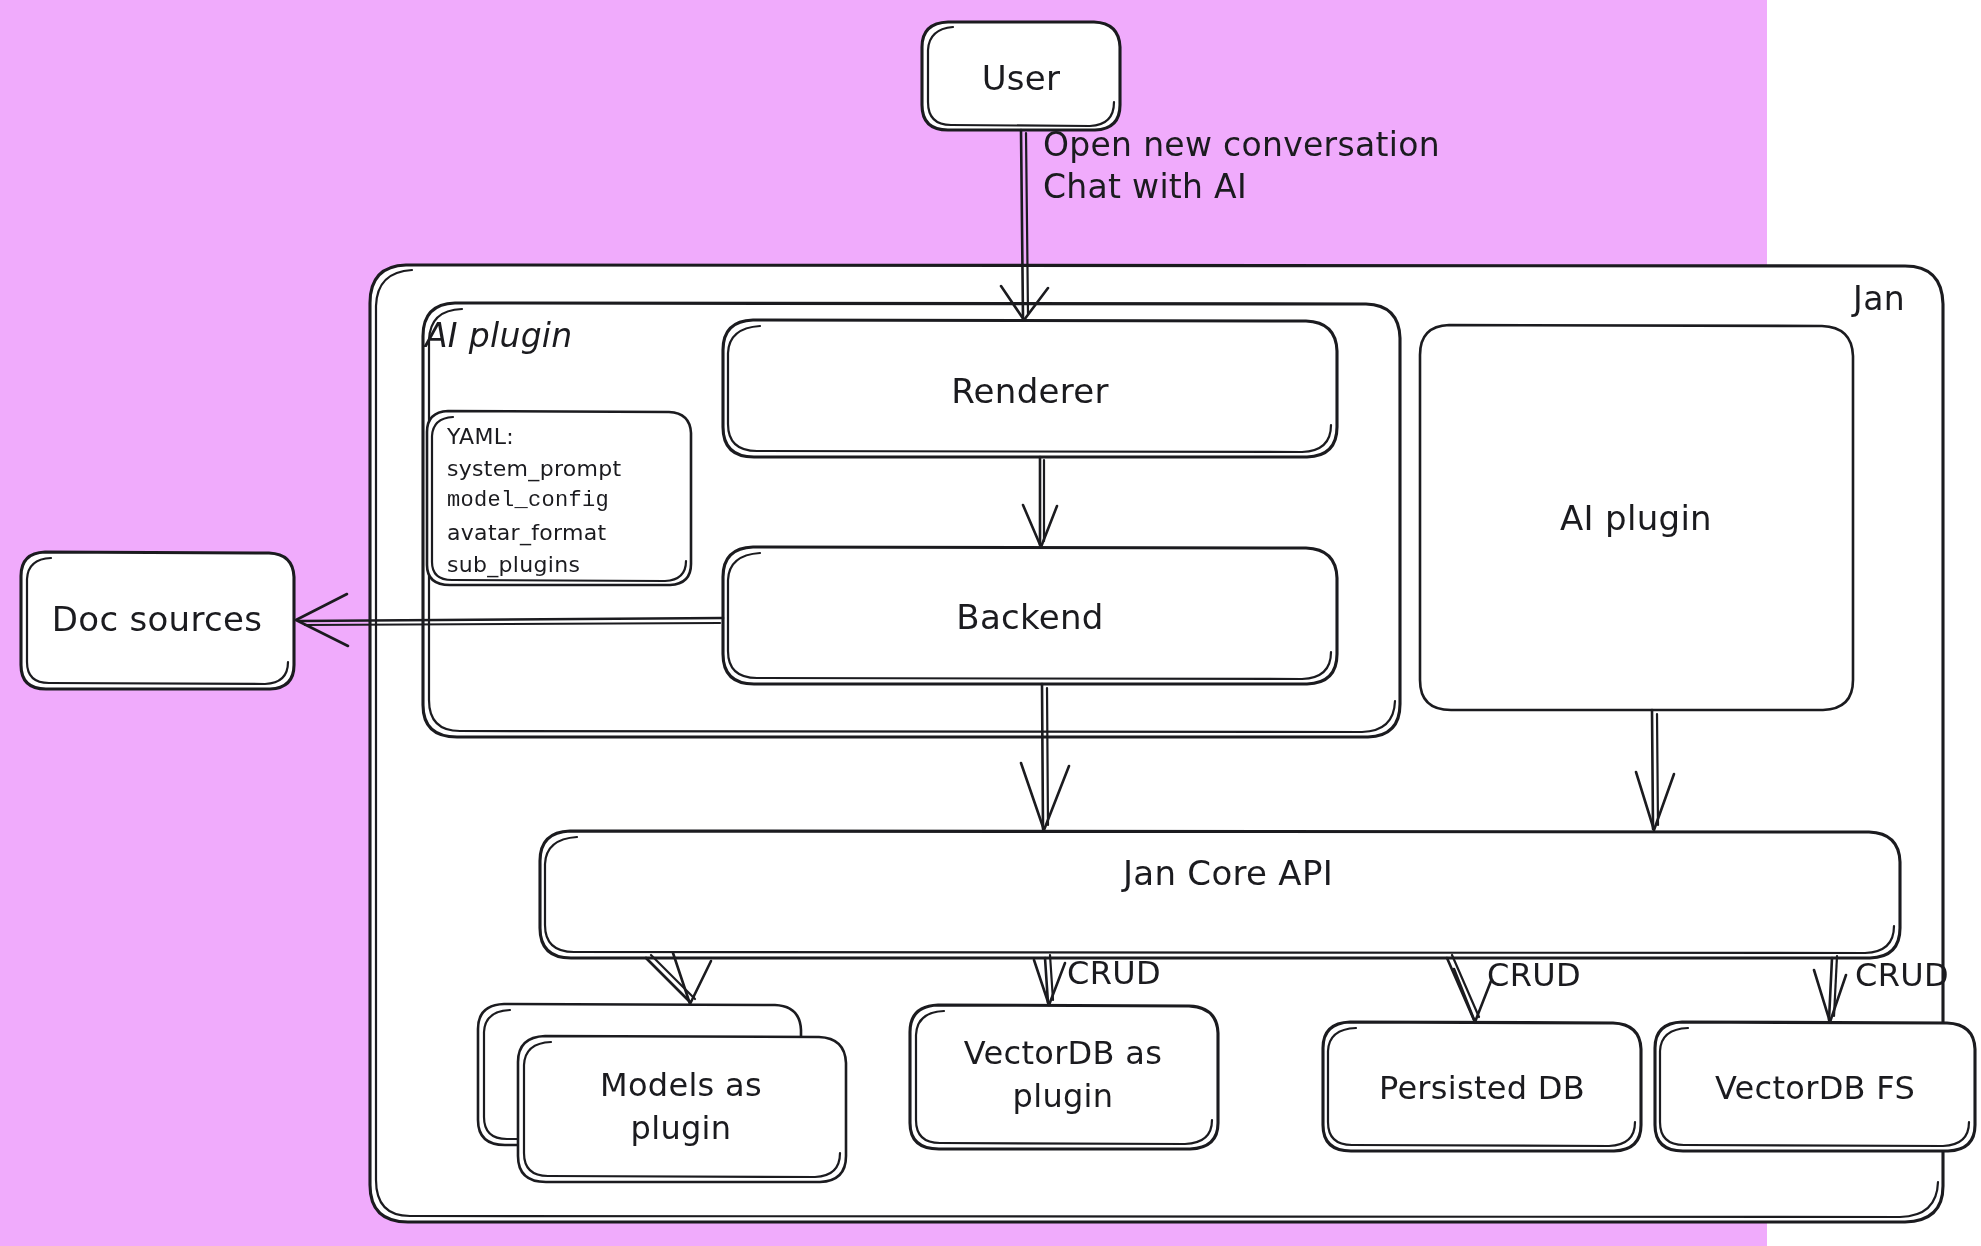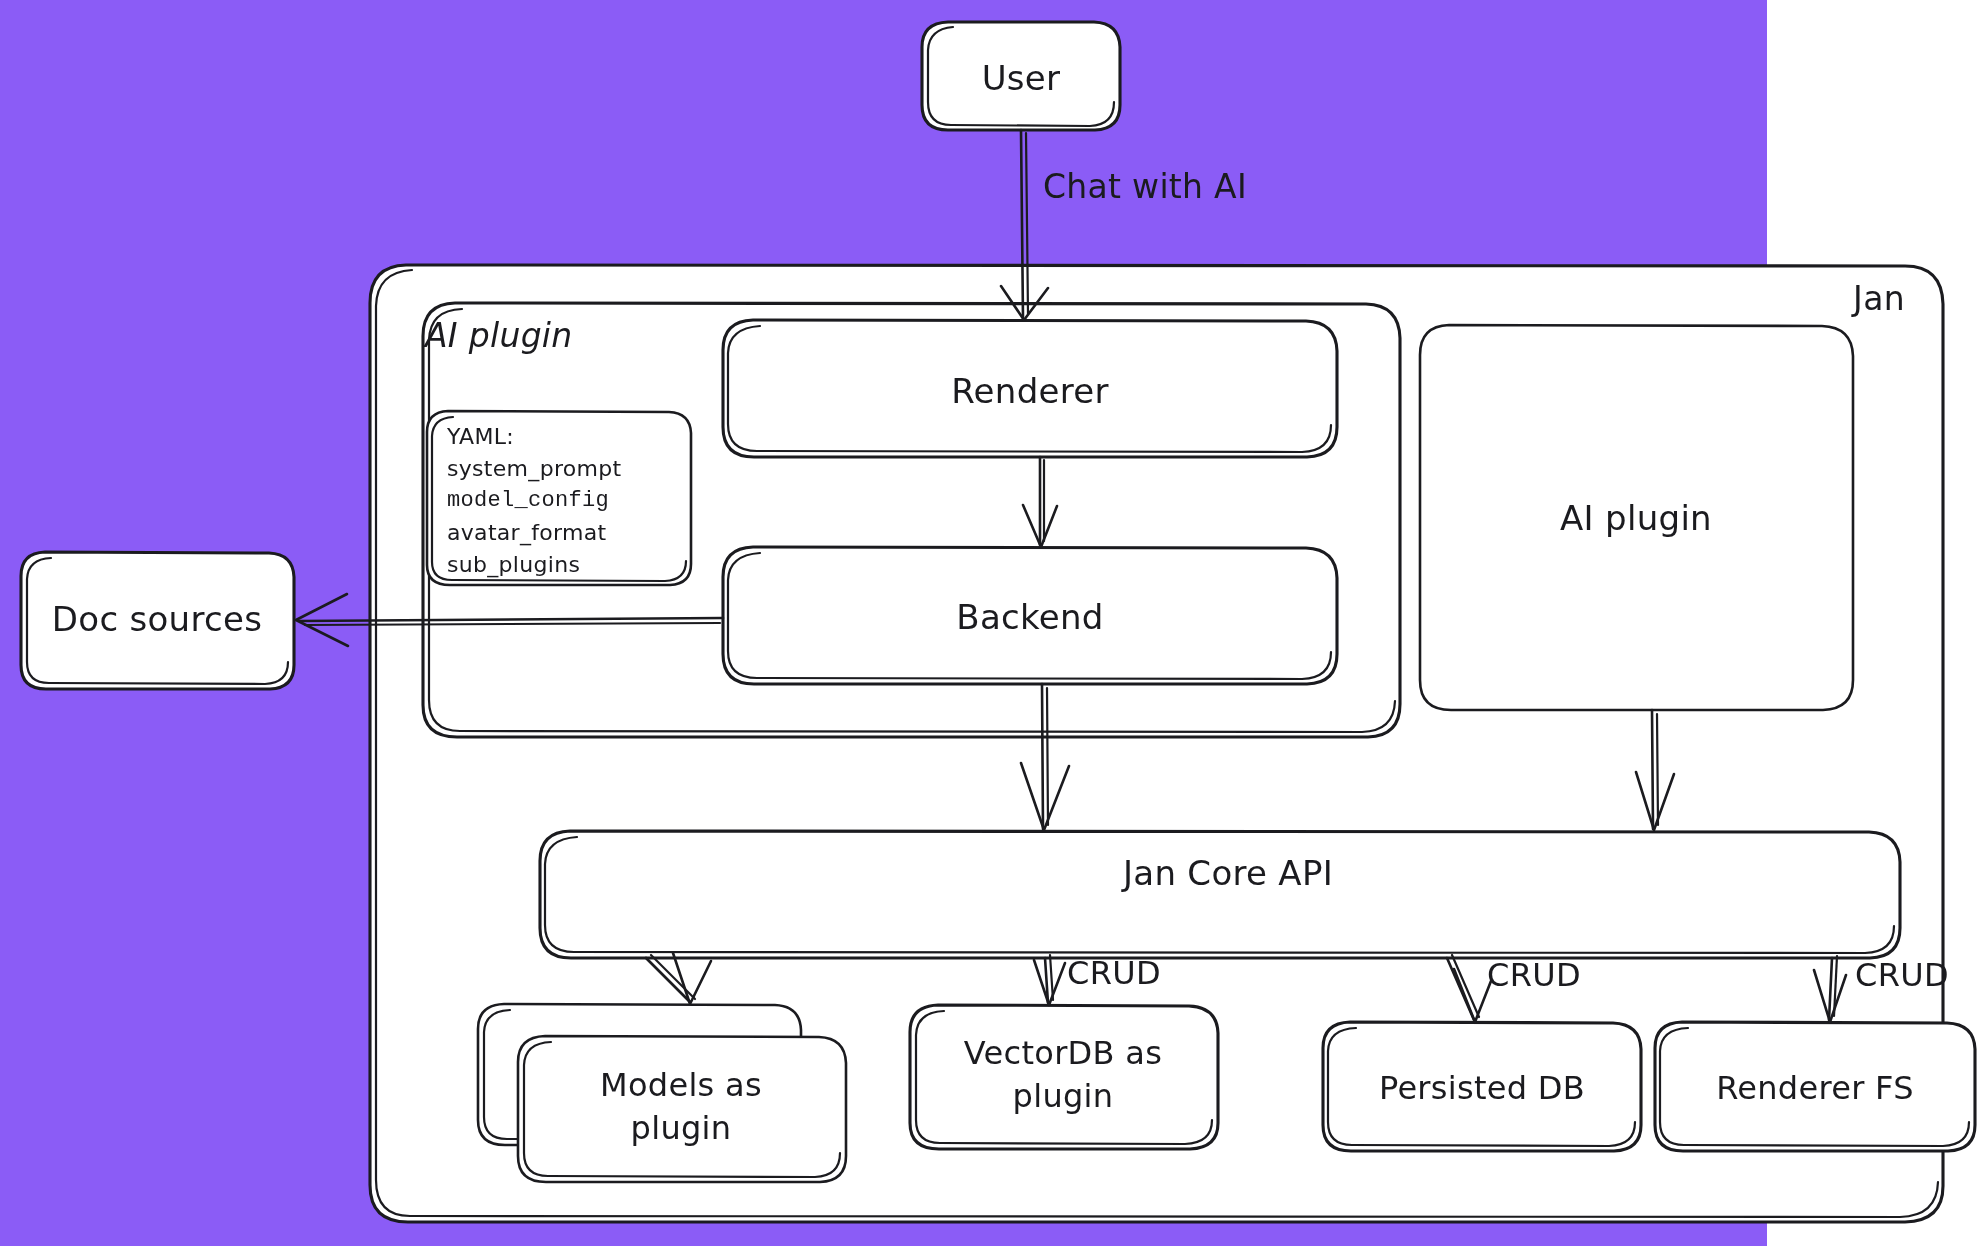--- a/index.html
+++ b/index.html
@@ -10,21 +10,21 @@
   body {
     width: 1981px;
     height: 1246px;
     overflow: hidden;
     font-family: "DejaVu Sans", sans-serif;
   }
   #diagram-root {
     position: relative;
     width: 1767px;
     height: 1246px;
-    background: #8b5cf6;
+    background: #f0abfc;
   }
   svg.canvas {
     position: absolute;
     top: 0;
     left: 0;
     width: 1981px;
     height: 1246px;
   }
   .stroke {
     fill: none;
@@ -213,22 +213,23 @@
   <div class="lbl lbl-center t34" style="left:1220px; top:874px;margin-left:8px;">Jan Core API</div>
 
   <div class="lbl lbl-center t32" style="left:681px; top:1085px;">Models as</div>
   <div class="lbl lbl-center t32" style="left:681px; top:1128px;">plugin</div>
 
   <div class="lbl lbl-center t32" style="left:1063px; top:1053px;">VectorDB as</div>
   <div class="lbl lbl-center t32" style="left:1063px; top:1096px;">plugin</div>
 
   <div class="lbl lbl-center t32" style="left:1482px; top:1088px;">Persisted DB</div>
 
-  <div class="lbl lbl-center t32" style="left:1815px; top:1088px;">Renderer FS</div>
-
+  <div class="lbl lbl-center t32" style="left:1815px; top:1088px;">VectorDB FS</div>
+
+  <div class="lbl lbl-left t33" style="left:1043px; top:124px;">Open new conversation</div>
   <div class="lbl lbl-left t33" style="left:1043px; top:166px;">Chat with AI</div>
 
 
   <div class="lbl lbl-left t32" style="left:1067px; top:953px;">CRUD</div>
 
   <div class="lbl lbl-left t32" style="left:1487px; top:955px;">CRUD</div>
 
   <div class="lbl lbl-left t32" style="left:1855px; top:955px;">CRUD</div>
 
 </div>

